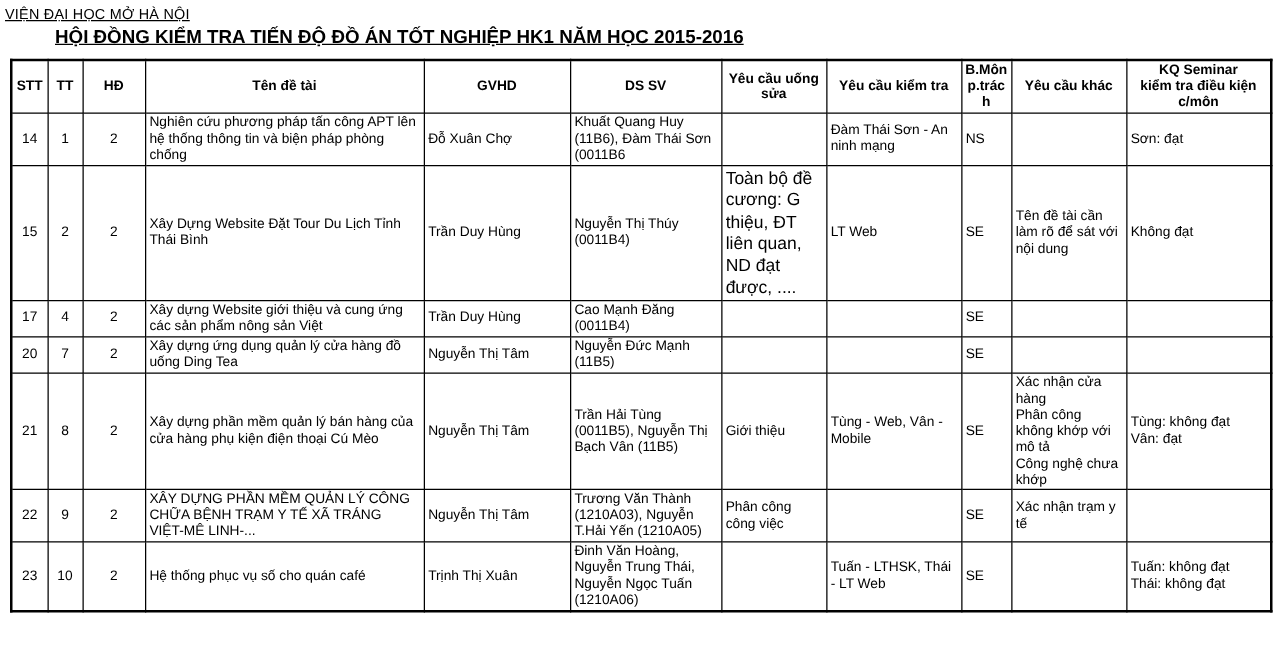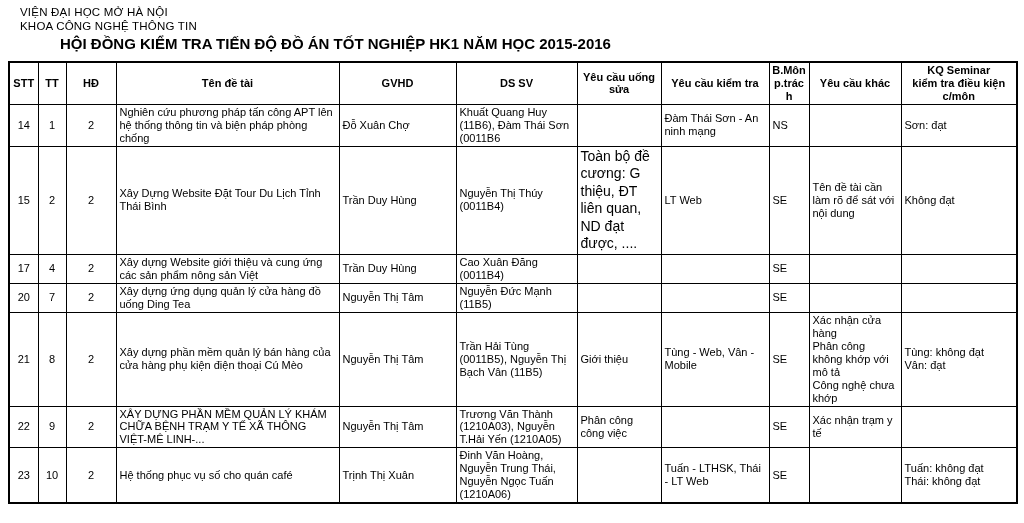--- a/index.html
+++ b/index.html
@@ -3,21 +3,21 @@
 <meta charset="utf-8">
 <style>
   * { box-sizing: border-box; }
   html, body {
     margin: 0; padding: 0;
     background: #ffffff;
     color: #000000;
     font-family: "Liberation Sans", "DejaVu Sans", sans-serif;
   }
   body { width: 1024px; min-height: 523px; }
-  .header-area { padding: 5px 8px 0 20px; }
+  .header-area { padding: 5px 8px 0 4px; text-decoration: underline; }
   .org-line {
     font-size: 11.5px;
     line-height: 1.22;
     letter-spacing: 0.2px;
   }
   .doc-title {
     text-align: left;
     font-weight: bold;
     font-size: 15px;
     margin: 2px 40px 9px 40px;
@@ -46,21 +46,20 @@
     padding: 1px 2px;
   }
   td.center { text-align: center; }
   td.small { font-size: 14px; line-height: 1.25; }
 </style>
 </head>
 <body>
 
 <div class="header-area">
   <div class="org-line">VIỆN ĐẠI HỌC MỞ HÀ NỘI</div>
-  <div class="org-line">KHOA CÔNG NGHỆ THÔNG TIN</div>
   <div class="doc-title">HỘI ĐỒNG KIỂM TRA TIẾN ĐỘ ĐỒ ÁN TỐT NGHIỆP HK1 NĂM HỌC 2015-2016</div>
 </div>
 
 <table class="report">
   <colgroup>
     <col style="width:29px">
       <col style="width:28px">
       <col style="width:50px">
     <col style="width:223px">
       <col style="width:117px">
@@ -115,21 +114,21 @@
     <td>SE</td>
     <td>Tên đề tài cần làm rõ để sát với nội dung</td>
     <td>Không đạt</td>
   </tr>
       <tr>
     <td class="center">17</td>
     <td class="center">4</td>
     <td class="center">2</td>
     <td>Xây dựng Website giới thiệu và cung ứng các sản phẩm nông sản Việt</td>
     <td>Trần Duy Hùng</td>
-    <td>Cao Xuân Đăng (0011B4)</td>
+    <td>Cao Mạnh Đăng (0011B4)</td>
     <td></td>
     <td></td>
     <td>SE</td>
     <td></td>
     <td></td>
   </tr>
       <tr>
     <td class="center">20</td>
     <td class="center">7</td>
     <td class="center">2</td>
@@ -155,21 +154,21 @@
     <td>Xác nhận cửa hàng
 Phân công không khớp với mô tả
 Công nghệ chưa khớp</td>
     <td>Tùng: không đạt
 Vân: đạt</td>
   </tr>
       <tr>
     <td class="center">22</td>
     <td class="center">9</td>
     <td class="center">2</td>
-    <td>XÂY DỰNG PHẦN MỀM QUẢN LÝ KHÁM CHỮA BỆNH TRẠM Y TẾ XÃ THÔNG VIỆT-MÊ LINH-...</td>
+    <td>XÂY DỰNG PHẦN MỀM QUẢN LÝ CÔNG CHỮA BỆNH TRẠM Y TẾ XÃ TRÁNG VIỆT-MÊ LINH-...</td>
     <td>Nguyễn Thị Tâm</td>
     <td>Trương Văn Thành (1210A03), Nguyễn T.Hải Yến (1210A05)</td>
     <td>Phân công công việc</td>
     <td></td>
     <td>SE</td>
     <td>Xác nhận trạm y tế</td>
     <td></td>
   </tr>
       <tr>
     <td class="center">23</td>

